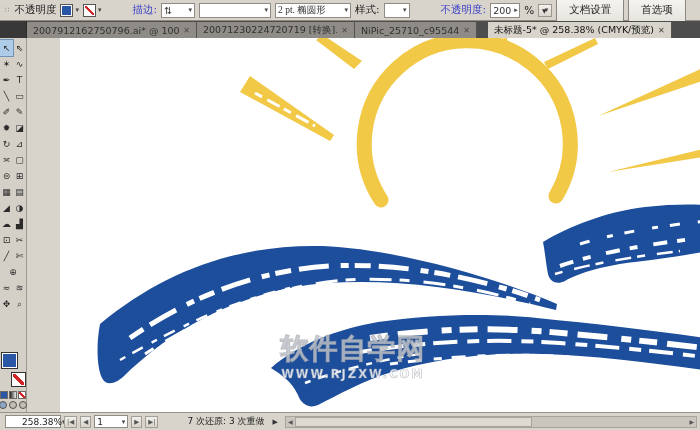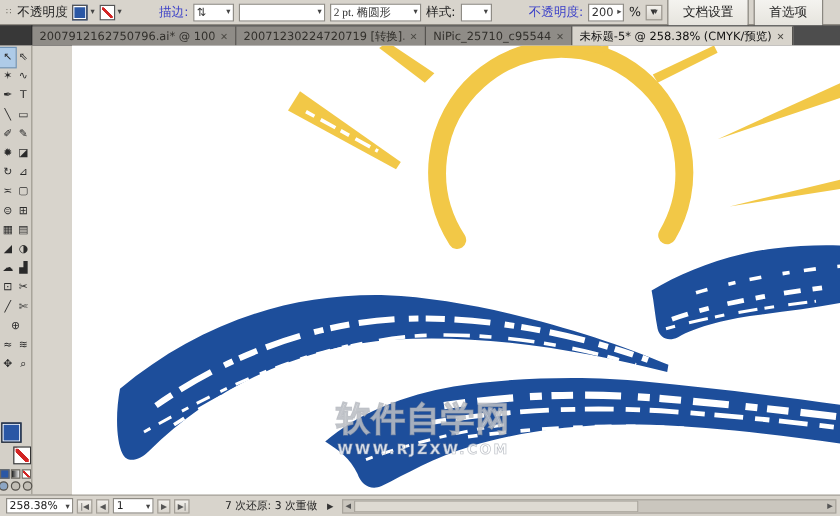--- a/index.html
+++ b/index.html
@@ -38,21 +38,21 @@
 
   
   .tab-bar{height:17px;flex:0 0 17px;background:var(--tabbar);display:flex;align-items:flex-end;overflow:hidden;}
   .tab-stub{width:27px;height:17px;background:#383838;flex:0 0 27px;border-right:1px solid #2a2a2a;}
   .tab{height:16px;display:flex;align-items:center;gap:4px;padding:0 6px;background:#8f8c87;
     color:#32302c;font-size:9.5px;border-right:1px solid #55534f;white-space:nowrap;overflow:hidden;cursor:pointer;}
   .tab:nth-of-type(2){max-width:170px;}
   .tab:nth-of-type(3){max-width:158px;}
   .tab:nth-of-type(4){max-width:122px;}
   .tab:nth-of-type(5){max-width:232px;}
-  .tab.active{background:var(--chrome);color:#121212;}
+  .tab.active{background:var(--chrome);color:#121212;margin-left:11px;}
   .tab-label{overflow:hidden;text-overflow:clip;}
   .tab-close{font-size:8px;color:#4a4843;flex:0 0 auto;}
 
   
   .main{flex:0 0 374px;height:374px;display:flex;}
   .toolbar{width:27px;flex:0 0 27px;background:#d4d0c8;border-right:1px solid #9d998f;
     display:flex;flex-direction:column;align-items:center;padding-top:2px;}
   .tools{display:grid;grid-template-columns:13px 13px;}
   .tool{height:16px;width:13px;display:flex;align-items:center;justify-content:center;
     font-size:9px;color:#2a2a2a;cursor:pointer;}
@@ -84,21 +84,21 @@
     opacity:.88;pointer-events:none;}
   .wm-title{font-size:28px;font-weight:bold;letter-spacing:1px;color:rgba(255,255,255,.95);
     -webkit-text-stroke:1px rgba(150,155,165,.65);text-shadow:0 0 1px rgba(120,125,135,.5);}
   .wm-url{font-size:11.5px;font-weight:bold;letter-spacing:2px;margin-top:-1px;color:rgba(255,255,255,.95);
     -webkit-text-stroke:0.6px rgba(150,155,165,.7);}
 
   
   .status-bar{height:18px;flex:0 0 18px;background:var(--chrome);border-top:1px solid #97938b;
     display:flex;align-items:center;gap:3px;padding:0 3px;font-size:9px;color:#222;}
   .sb-zoom{display:flex;align-items:center;background:#fff;border:1px solid #8f8c85;height:13px;
-    width:56px;padding:0 2px;margin-left:2px;}
+    width:56px;padding:0 16px;margin-left:2px;}
   .sb-zoom .dd-arrow{margin-left:auto;}
   .sb-btn{font-size:6.5px;color:#555;background:linear-gradient(#f2f0ec,#d7d3cb);
     border:1px solid #a39f97;height:12px;display:flex;align-items:center;padding:0 2px;cursor:pointer;}
   .sb-board{display:flex;align-items:center;background:#fff;border:1px solid #8f8c85;height:13px;width:34px;padding:0 2px;}
   .sb-board .dd-arrow{margin-left:auto;}
   .sb-status{margin-left:26px;display:flex;align-items:center;gap:8px;white-space:nowrap;}
   .sb-status-arrow{font-size:7px;color:#333;}
   .sb-scroll{flex:1;height:12px;display:flex;align-items:center;border:1px solid #a8a49c;
     background:#cac6be;margin-left:4px;}
   .sb-scroll-arrow{font-size:6px;color:#555;padding:0 2px;cursor:pointer;}

